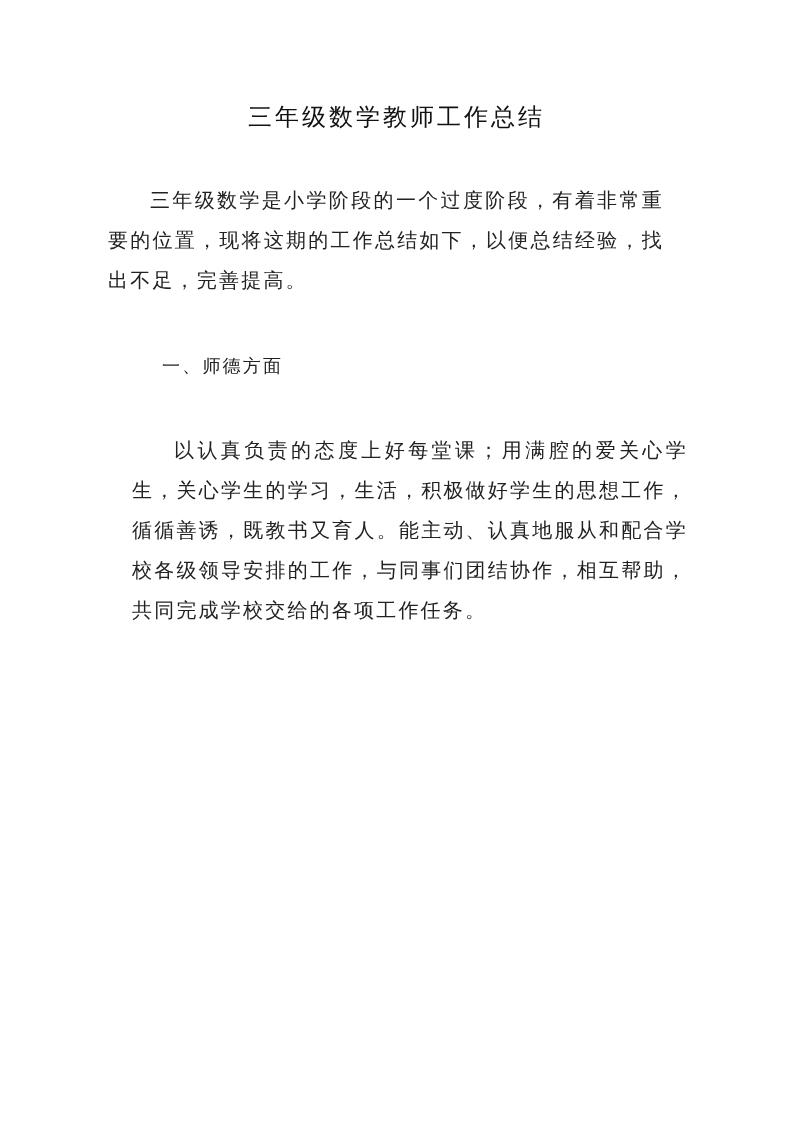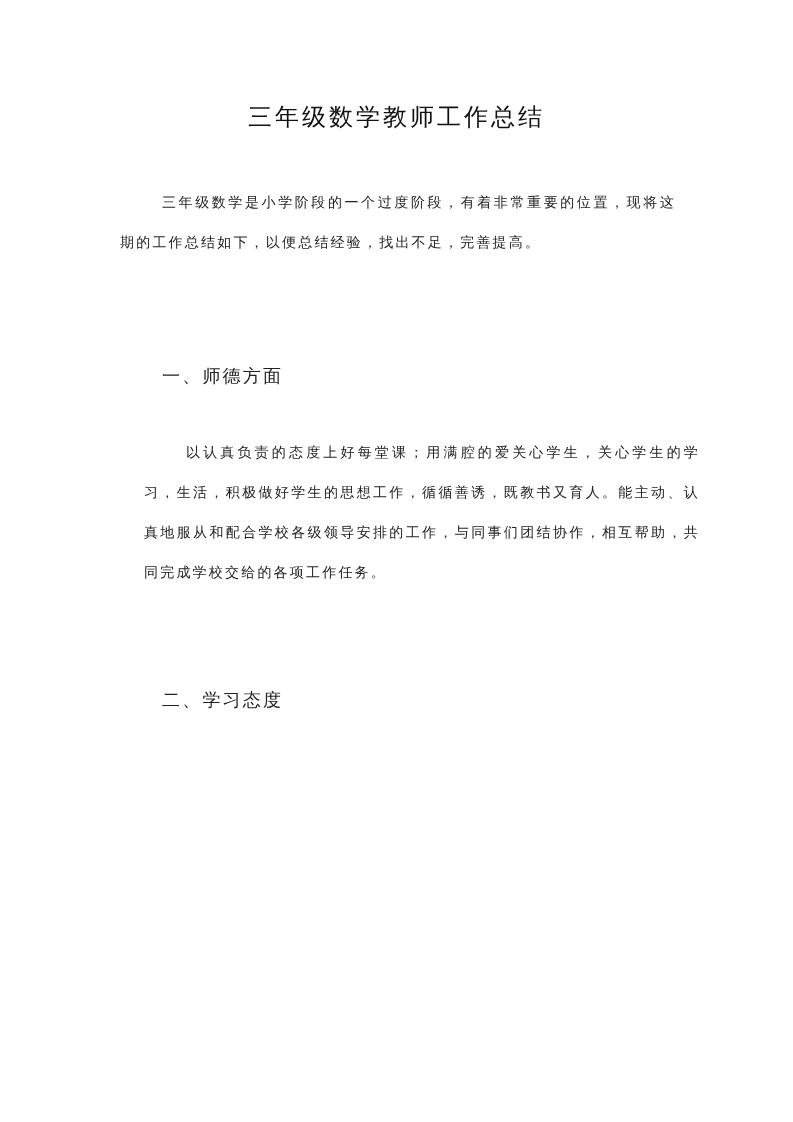--- a/index.html
+++ b/index.html
@@ -30,55 +30,55 @@
       text-align: center;
       font-size: 24px;
       letter-spacing: 3px;
       line-height: 34px;
       color: #111111;
       margin: 0;
       font-weight: normal;
     }
     .body-text {
       position: absolute;
-      left: 120px;
+      left: 108px;
       width: 556px;
-      font-size: 14px;
+      font-size: 20px;
       line-height: 40px;
       letter-spacing: 2.2px;
       color: #222222;
       margin: 0;
       text-align: justify;
       text-justify: inter-character;
       word-break: break-all;
+      font-family: Liberation Mono, monospace;
     }
     .indent { text-indent: 42px; }
     .heading {
       position: absolute;
       left: 162px;
       font-size: 18px;
       line-height: 40px;
       letter-spacing: 2.2px;
       color: #222222;
       margin: 0;
       font-weight: normal;
     }
     #p1 { top: 182px; }
-    #h1 { top: 356px; }
+    #h1 { top: 346px; }
     #p2 { top: 432px; margin-left: 24px; }
     #h2 { top: 680px; }
     #p3 { top: 770px; }
   </style>
 </head>
 <body>
 
 <div class="page">
   <h1 class="title" id="title">三年级数学教师工作总结</h1>
 
   <p class="body-text indent" id="p1">三年级数学是小学阶段的一个过度阶段，有着非常重要的位置，现将这期的工作总结如下，以便总结经验，找出不足，完善提高。</p>
 
   <h2 class="heading" id="h1">一、师德方面</h2>
 
   <p class="body-text indent" id="p2">以认真负责的态度上好每堂课；用满腔的爱关心学生，关心学生的学习，生活，积极做好学生的思想工作，循循善诱，既教书又育人。能主动、认真地服从和配合学校各级领导安排的工作，与同事们团结协作，相互帮助，共同完成学校交给的各项工作任务。</p>
 
-  <h2 class="heading" id="h2">二、学习态度</h2>
 
 </div>
 
 </body></html>

